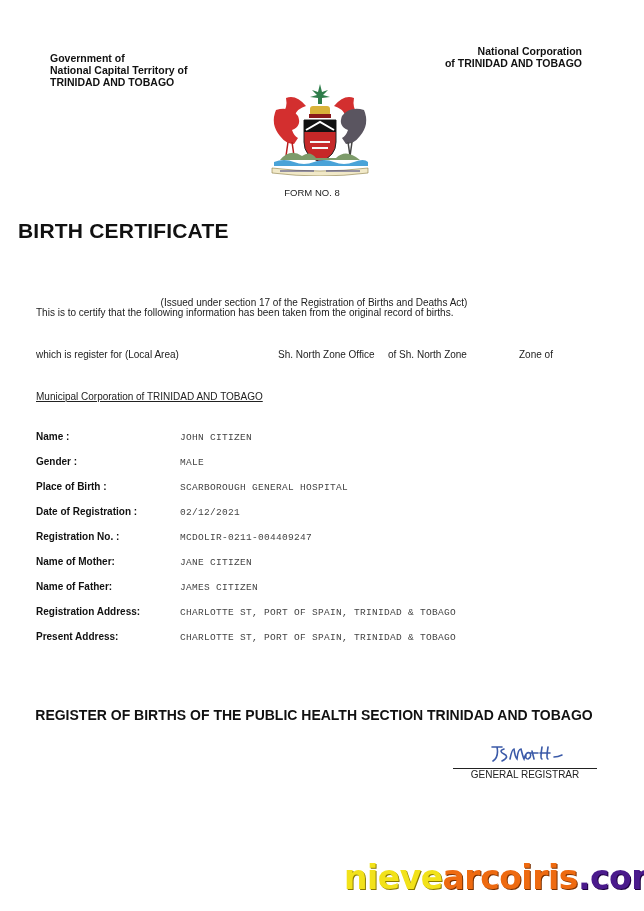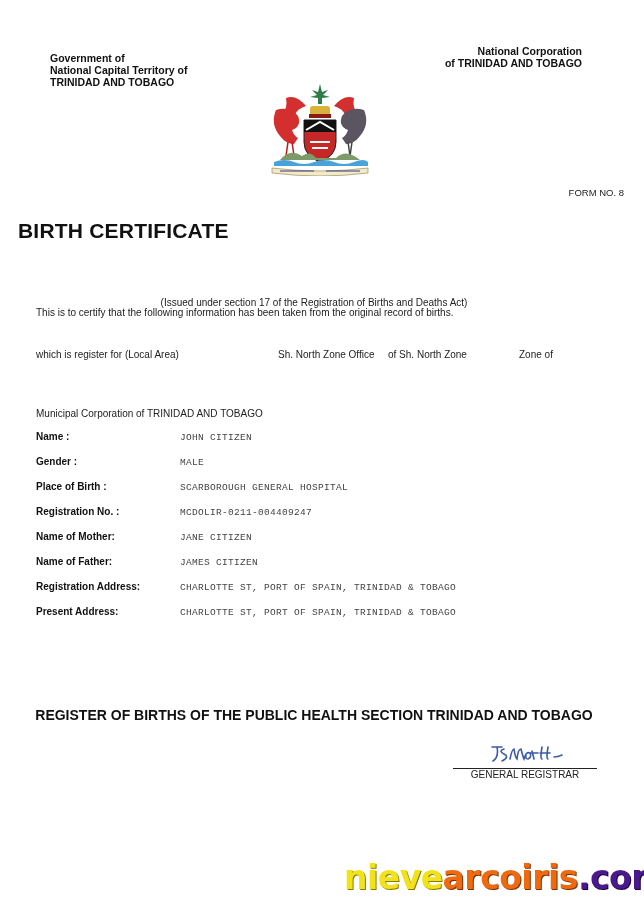--- a/index.html
+++ b/index.html
@@ -5,30 +5,30 @@
     html, body { margin: 0; padding: 0; background: #ffffff; }
     body {
       width: 644px; height: 911px; position: relative; overflow: hidden;
       font-family: "Liberation Sans", sans-serif; color: #111;
     }
     .abs { position: absolute; }
     .hdr { font-size: 10.5px; font-weight: bold; line-height: 12px; color: #111; }
     .hdr-left { left: 36px; top: 52px; margin-left: 14px; }
     .hdr-right { right: 62px; top: 45px; text-align: right; }
     .crest { left: 266px; top: 80px; width: 108px; height: 96px; }
-    .form-no { left: 0; width: 624px; top: 187px; text-align: right; font-size: 9.5px; color: #222; }
+    .form-no { left: 0; width: 624px; top: 187px; text-align: center; font-size: 9.5px; color: #222; }
     .title { left: 18px; width: 628px; top: 219px; text-align: left; font-size: 21px; font-weight: bold; color: #111; letter-spacing: 0.2px; }
     .subtitle { left: 0; width: 628px; top: 265px; text-align: center; font-size: 10px; color: #222; margin-top: 32px; }
     .para { font-size: 10px; color: #222; }
     .certify { left: 36px; top: 307px; }
     .local-1 { left: 36px; top: 349px; }
     .local-2 { left: 244px; top: 349px; margin-left: 34px; }
     .local-3 { left: 388px; top: 349px; }
     .local-4 { left: 519px; top: 349px; }
-    .municipal { left: 36px; top: 408px; }
+    .municipal { left: 36px; top: 391px; text-decoration: underline; }
     .fields { left: 36px; top: 431px; width: 560px; }
     .field-row { display: flex; height: 25px; align-items: flex-start; }
     .field-label { width: 144px; font-size: 10px; font-weight: bold; color: #111; }
     .field-value { font-family: "Liberation Mono", monospace; font-size: 9.5px; color: #444; letter-spacing: 0.3px; padding-top: 1px; }
     .register { left: 0; width: 628px; top: 707px; text-align: center; font-size: 14px; font-weight: bold; color: #111; }
     .signature { left: 488px; top: 741px; width: 80px; height: 24px; }
     .sig-line { left: 453px; top: 768px; width: 144px; height: 1px; background: #222; }
     .registrar { left: 453px; top: 769px; width: 144px; text-align: center; font-size: 10px; color: #222; }
     .watermark { left: 344px; top: 858px; font-size: 33px; font-weight: bold; letter-spacing: -0.5px; line-height: 40px;
       font-family: "DejaVu Sans", sans-serif; }
@@ -100,20 +100,24 @@
   </div>
   <div class="field-row">
     <div class="field-label">Gender :</div>
     <div class="field-value">MALE</div>
   </div>
   <div class="field-row">
     <div class="field-label">Place of Birth :</div>
     <div class="field-value">SCARBOROUGH GENERAL HOSPITAL</div>
   </div>
   <div class="field-row">
+    <div class="field-label">Date of Registration :</div>
+    <div class="field-value">02/12/2021</div>
+  </div>
+  <div class="field-row">
     <div class="field-label">Registration No. :</div>
     <div class="field-value">MCDOLIR-0211-004409247</div>
   </div>
   <div class="field-row">
     <div class="field-label">Name of Mother:</div>
     <div class="field-value">JANE CITIZEN</div>
   </div>
   <div class="field-row">
     <div class="field-label">Name of Father:</div>
     <div class="field-value">JAMES CITIZEN</div>

